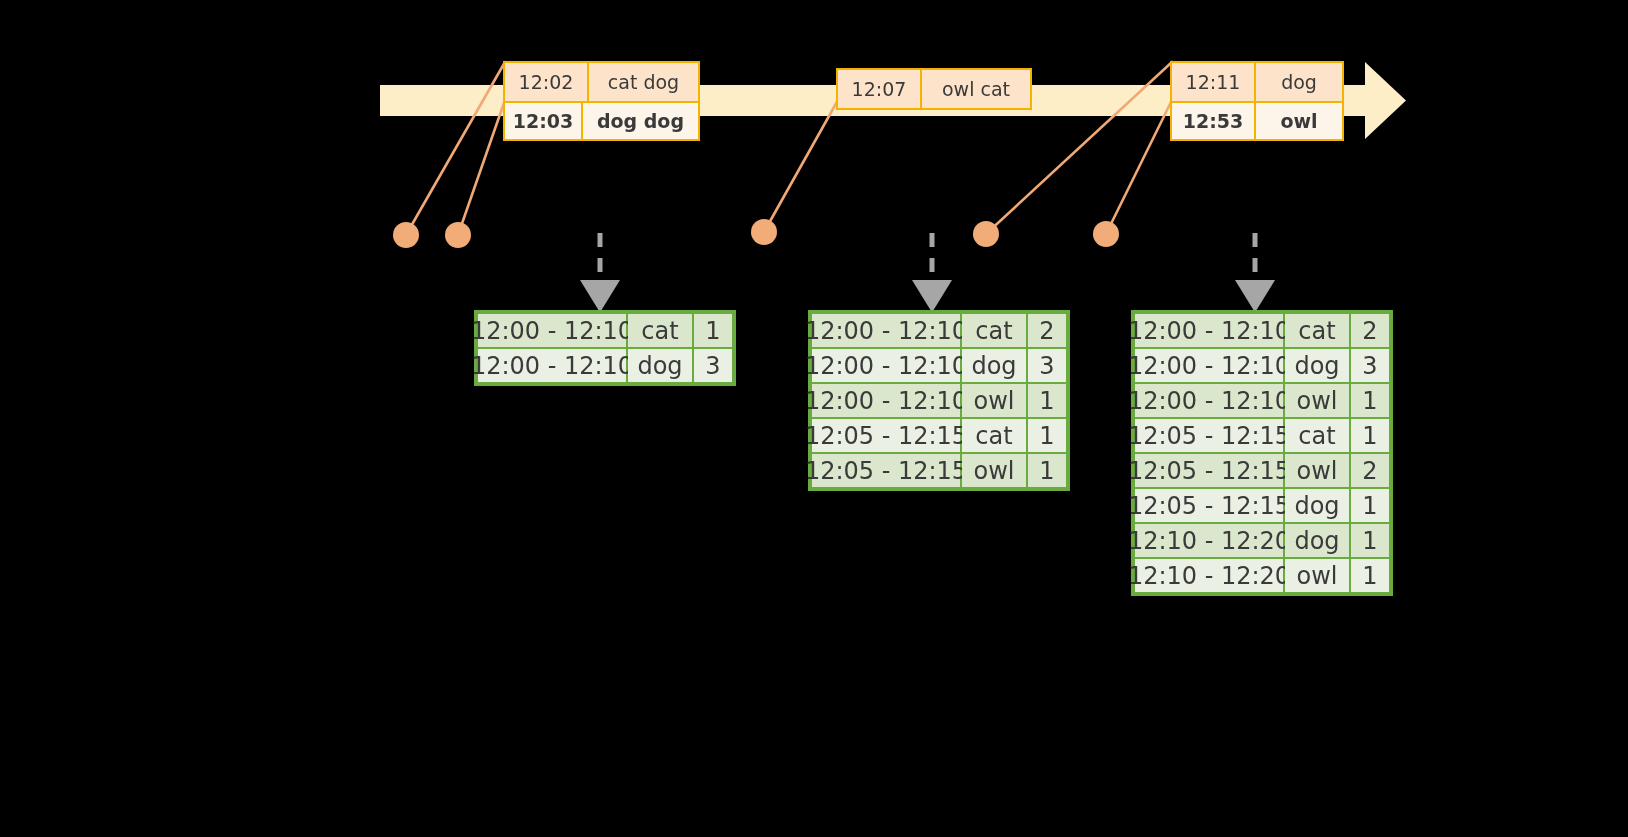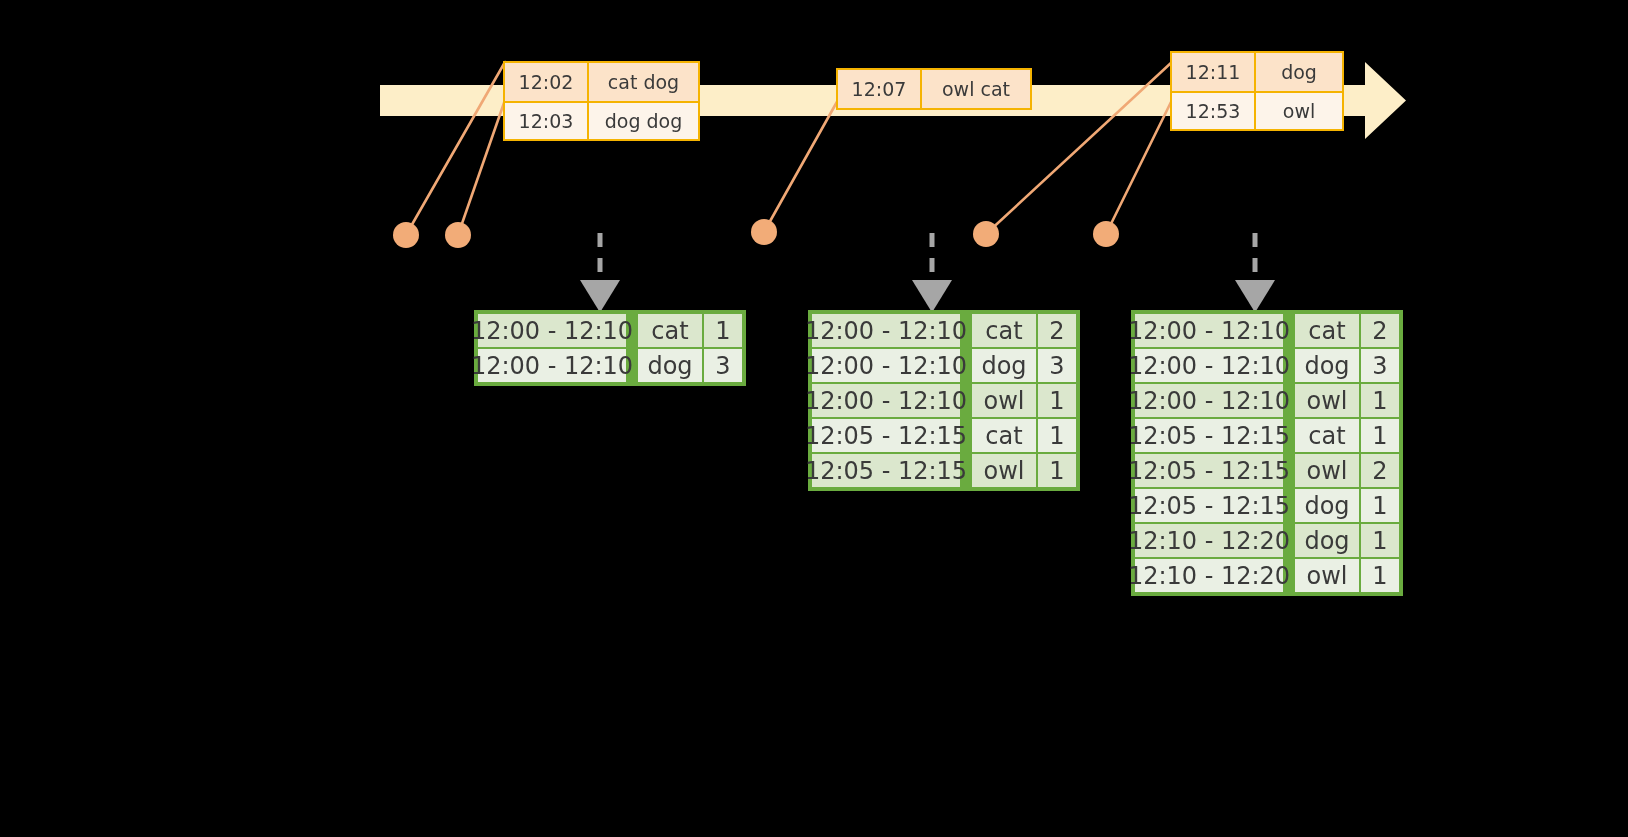--- a/index.html
+++ b/index.html
@@ -39,20 +39,21 @@
     z-index: 5;
   }
   .event-row {
     display: flex;
     align-items: stretch;
     height: 38px;
     box-sizing: border-box;
   }
   .event-row + .event-row {
     border-top: 2px solid #f5b301;
+    font-weight: bold;
   }
   .event-row.shade-a { background: #fce3c9; }
   .event-row.shade-b { background: #fdf4ea; }
   .event-time {
     width: 84px;
     display: flex;
     align-items: center;
     justify-content: center;
     font-size: 19px;
     border-right: 2px solid #f5b301;
@@ -90,21 +91,21 @@
   .res-row.shade-b .cell { background: #eaf0e4; }
   .cell {
     display: flex;
     align-items: center;
     justify-content: center;
     font-size: 24px;
     box-sizing: border-box;
     white-space: nowrap;
   }
   .c-window { width: 148px; }
-  .c-word   { width: 64px; margin-left: 12px; }
+  .c-word   { width: 64px; margin-left: 2px; }
   .c-count  { width: 38px; margin-left: 2px; }
 </style>
 </head>
 <body>
 
 <div id="stage">
 
   <svg class="overlay" viewBox="0 0 1628 837">
     <defs>
       <marker id="dash-head" markerWidth="10" markerHeight="10" refX="3.2" refY="5" orient="auto" markerUnits="strokeWidth">
@@ -150,21 +151,21 @@
     </div>
   </div>
 
   <div class="event-group" style="left:836px; top:68px; width:196px;">
     <div class="event-row shade-a">
       <div class="event-time">12:07</div>
       <div class="event-words">owl cat</div>
     </div>
   </div>
 
-  <div class="event-group" style="left:1170px; top:51px; width:174px;">
+  <div class="event-group" style="left:1170px; top:61px; width:174px;">
     <div class="event-row shade-a">
       <div class="event-time">12:11</div>
       <div class="event-words">dog</div>
     </div>
     <div class="event-row shade-b">
       <div class="event-time">12:53</div>
       <div class="event-words">owl</div>
     </div>
   </div>
 

